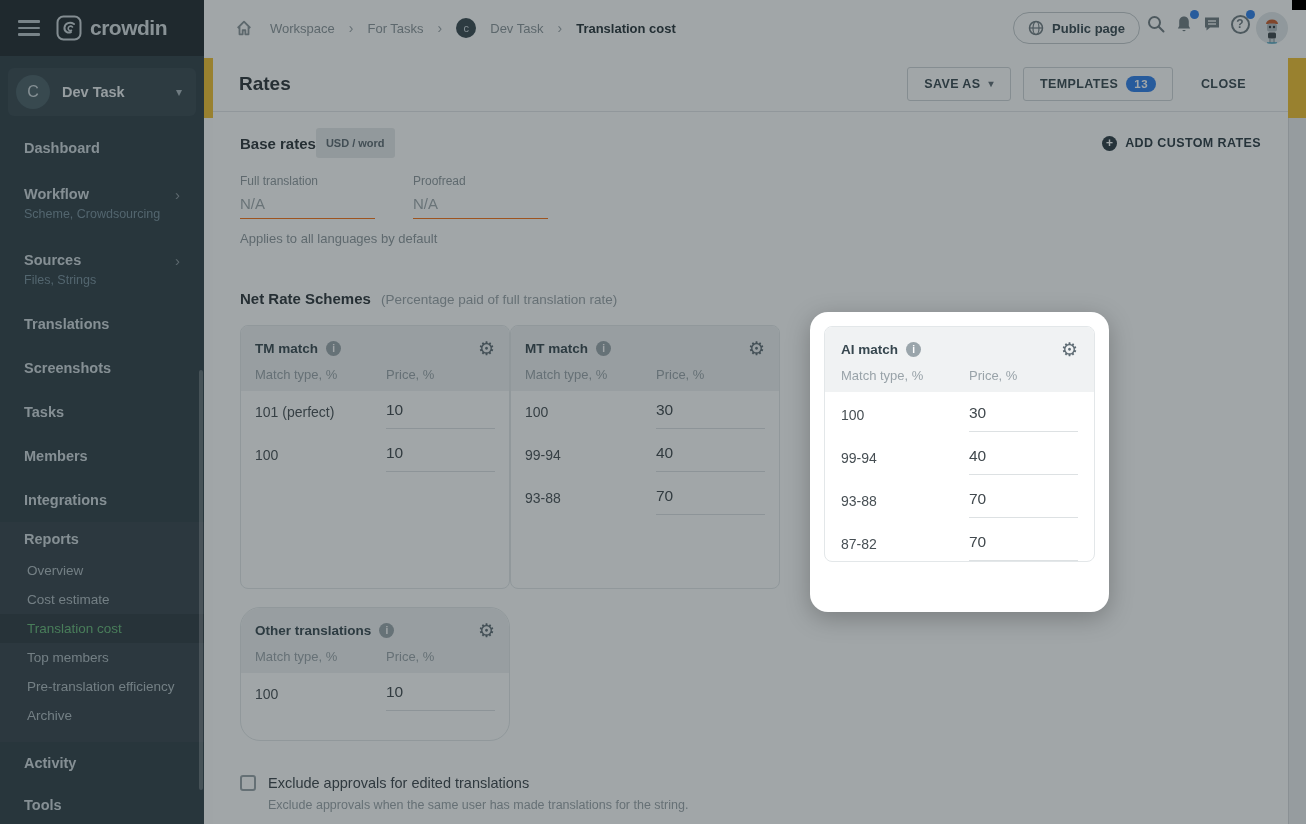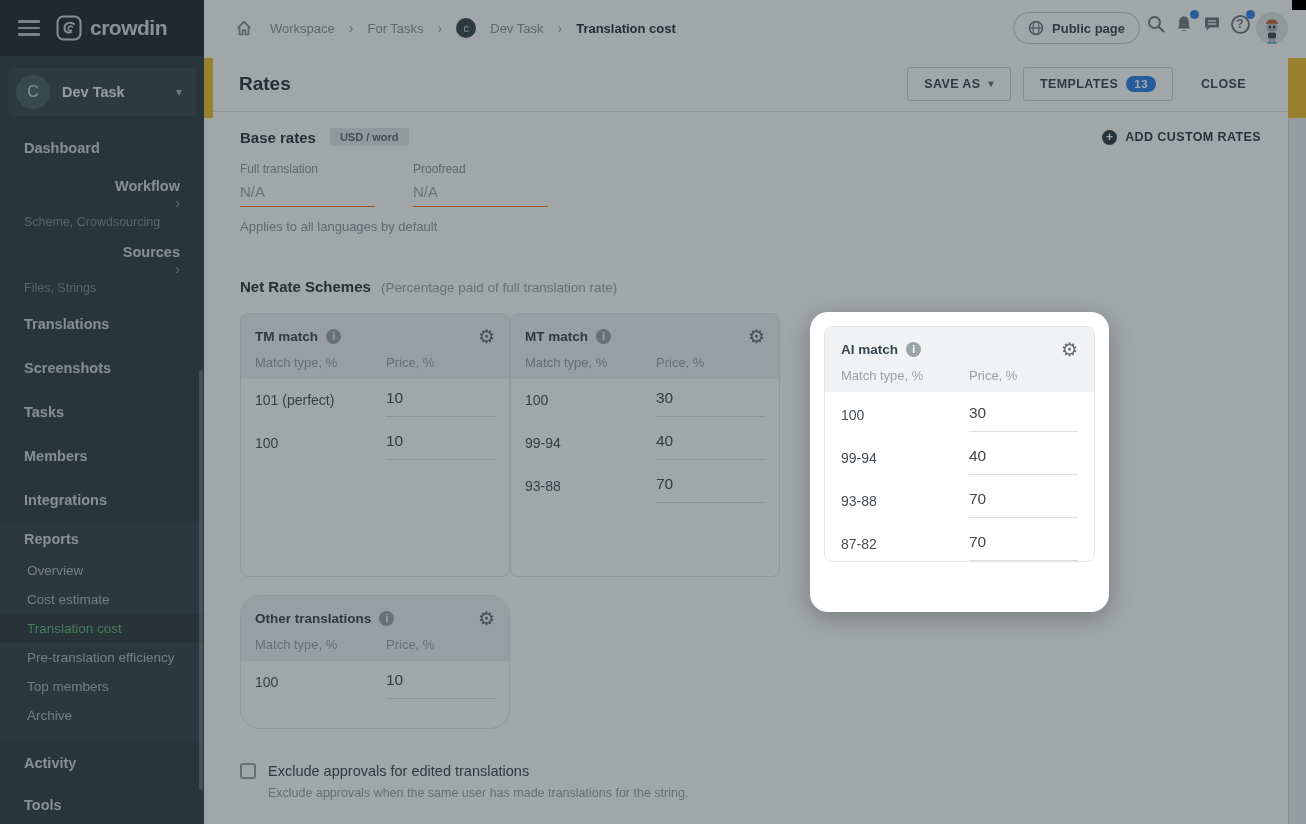--- a/index.html
+++ b/index.html
@@ -12,21 +12,21 @@
   .burger { display:flex; flex-direction:column; gap:4px; cursor:pointer; }
   .burger span { display:block; width:22px; height:2.5px; background:#b9c3c8; border-radius:1px; }
   .logo-wrap { display:flex; align-items:center; gap:8px; }
   .logo-text { color:#d6dde0; font-size:21px; font-weight:700; letter-spacing:-0.5px; }
   .proj-select { margin:12px 8px 10px; height:48px; background:#37474f; border-radius:6px; display:flex; align-items:center; padding:0 14px 0 8px; cursor:pointer; }
   .proj-avatar { width:34px; height:34px; border-radius:50%; background:#4a5f66; color:#cfd8dc; display:flex; align-items:center; justify-content:center; font-size:16px; }
   .proj-name { color:#eceff1; font-size:14.5px; font-weight:700; margin-left:12px; flex:1; }
   .proj-caret { color:#aab6bc; font-size:12px; }
   .nav-item { height:44px; display:flex; align-items:center; padding:0 24px; color:#cfd8dc; font-size:14.5px; font-weight:600; cursor:pointer; position:relative; }
   .nav-item.with-sub { height:66px; flex-direction:column; align-items:stretch; justify-content:center; }
-  .nav-main-row { display:flex; align-items:flex-end; justify-content:space-between;flex-direction:column; }
+  .nav-main-row { display:flex; align-items:flex-start; justify-content:space-between; }
   .nav-sub { font-size:12.5px; color:#78909c; font-weight:400; margin-top:4px; }
   .nav-chevron { color:#8a969c; font-size:15px; font-weight:400; }
   .reports-section { background:#36424a; padding-bottom:12px; }
   .reports-header { height:34px; display:flex; align-items:center; padding:0 24px; color:#cfd8dc; font-size:14.5px; font-weight:600; cursor:pointer; }
   .report-sub { height:29px; display:flex; align-items:center; padding:0 27px; color:#b0bcc2; font-size:13.5px; cursor:pointer; }
   .report-sub.active { background:#2e3940; color:#66b878; }
   .side-scroll { position:absolute; right:1px; top:370px; width:4px; height:420px; background:rgba(255,255,255,0.25); border-radius:2px; }
 
   
   .topbar { position:absolute; left:204px; top:0; width:1102px; height:56px; background:#ffffff; display:flex; align-items:center; padding:0 18px 0 28px; z-index:1; }
@@ -53,21 +53,21 @@
   .modal-header { height:56px; border-bottom:1px solid #e4e6e8; display:flex; align-items:center; padding:0 26px; }
   .page-title { font-size:19px; font-weight:600; color:#2b3338; flex:1; }
   .hdr-btn { height:34px; border:1px solid #cfd4d7; border-radius:3px; background:#fff; font-family:inherit; font-size:12.5px; font-weight:700; letter-spacing:0.4px; color:#37474f; padding:0 16px; margin-left:12px; cursor:pointer; display:flex; align-items:center; gap:8px; }
   .hdr-btn.plain { border:none; }
   .caret { font-size:10px; color:#5f6c74; }
   .badge { background:#2e7eea; color:#fff; font-size:11.5px; font-weight:700; border-radius:9px; padding:2px 8px; }
 
   .content { padding:16px 27px 0; }
   .section-row { display:flex; align-items:center; }
   .sec-title { font-size:15px; font-weight:700; color:#2b3338; }
-  .unit-tag { margin-left:14px; background:#e6e9ea; color:#5c6870; font-size:11px; font-weight:700; padding:3px 10px; border-radius:3px; }
+  .unit-tag { background:#e6e9ea; color:#5c6870; font-size:11px; font-weight:700; padding:9px 10px; border-radius:3px; }
   .spacer { flex:1; }
   .add-custom { display:flex; align-items:center; gap:8px; font-size:12.5px; font-weight:700; letter-spacing:0.4px; color:#2b3a42; cursor:pointer; }
   .plus-ico { width:15px; height:15px; border-radius:50%; background:#2b3a42; color:#fff; font-size:12px; line-height:14px; text-align:center; }
   .fields { display:flex; gap:38px; margin-top:16px; }
   .field { width:135px; }
   .f-label { font-size:12px; color:#8d979c; }
   .f-value { font-size:15px; color:#a0a9ad; padding:7px 0 6px; border-bottom:1px solid #f97316; cursor:text; }
   .apply-note { font-size:13px; color:#8d979c; margin-top:12px; }
 
   .nrs-row { margin-top:44px; display:flex; align-items:baseline; gap:10px; }
@@ -177,24 +177,24 @@
     <div class="report-sub">
         <span>Overview</span>
       </div>
     <div class="report-sub">
         <span>Cost estimate</span>
       </div>
     <div class="report-sub active">
         <span>Translation cost</span>
       </div>
     <div class="report-sub">
+        <span>Top members</span>
+      </div>
+    <div class="report-sub">
         <span>Pre-translation efficiency</span>
-      </div>
-    <div class="report-sub">
-        <span>Top members</span>
       </div>
     <div class="report-sub">
         <span>Archive</span>
       </div>
   </div>
 
   <div class="nav-item" style="height:42px">
       <span>Activity</span>
     </div>
   <div class="nav-item" style="height:42px">

